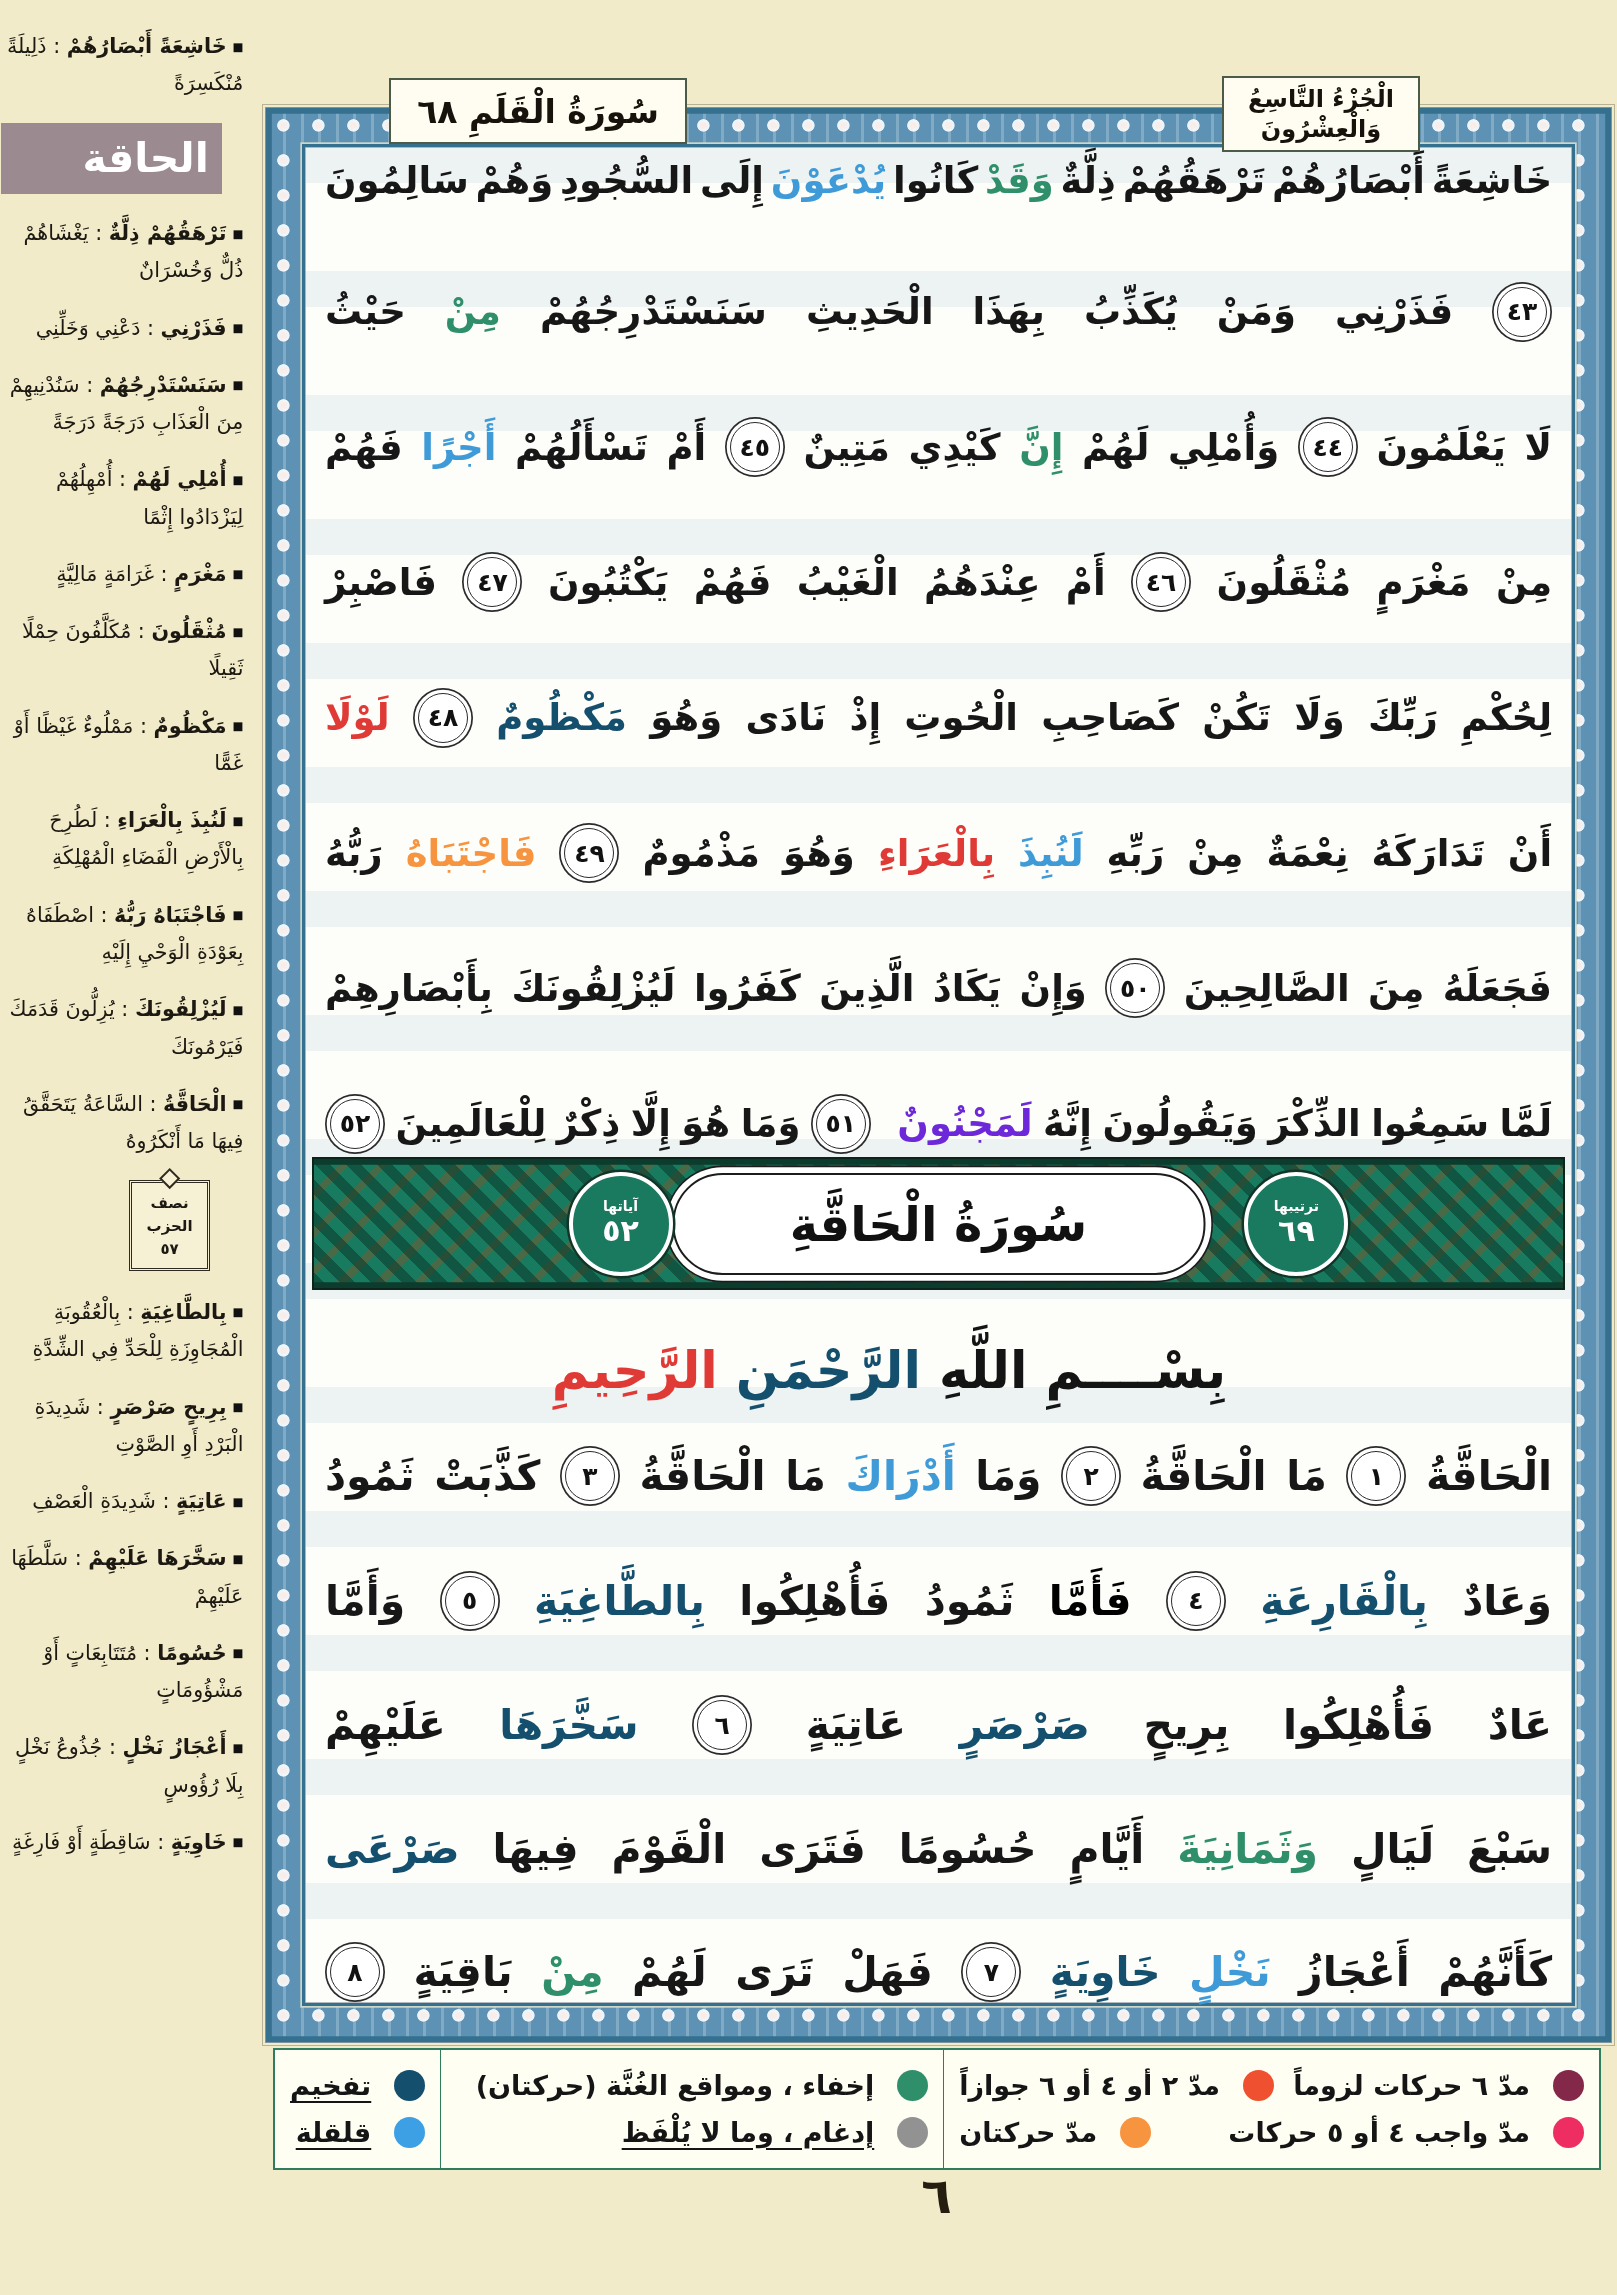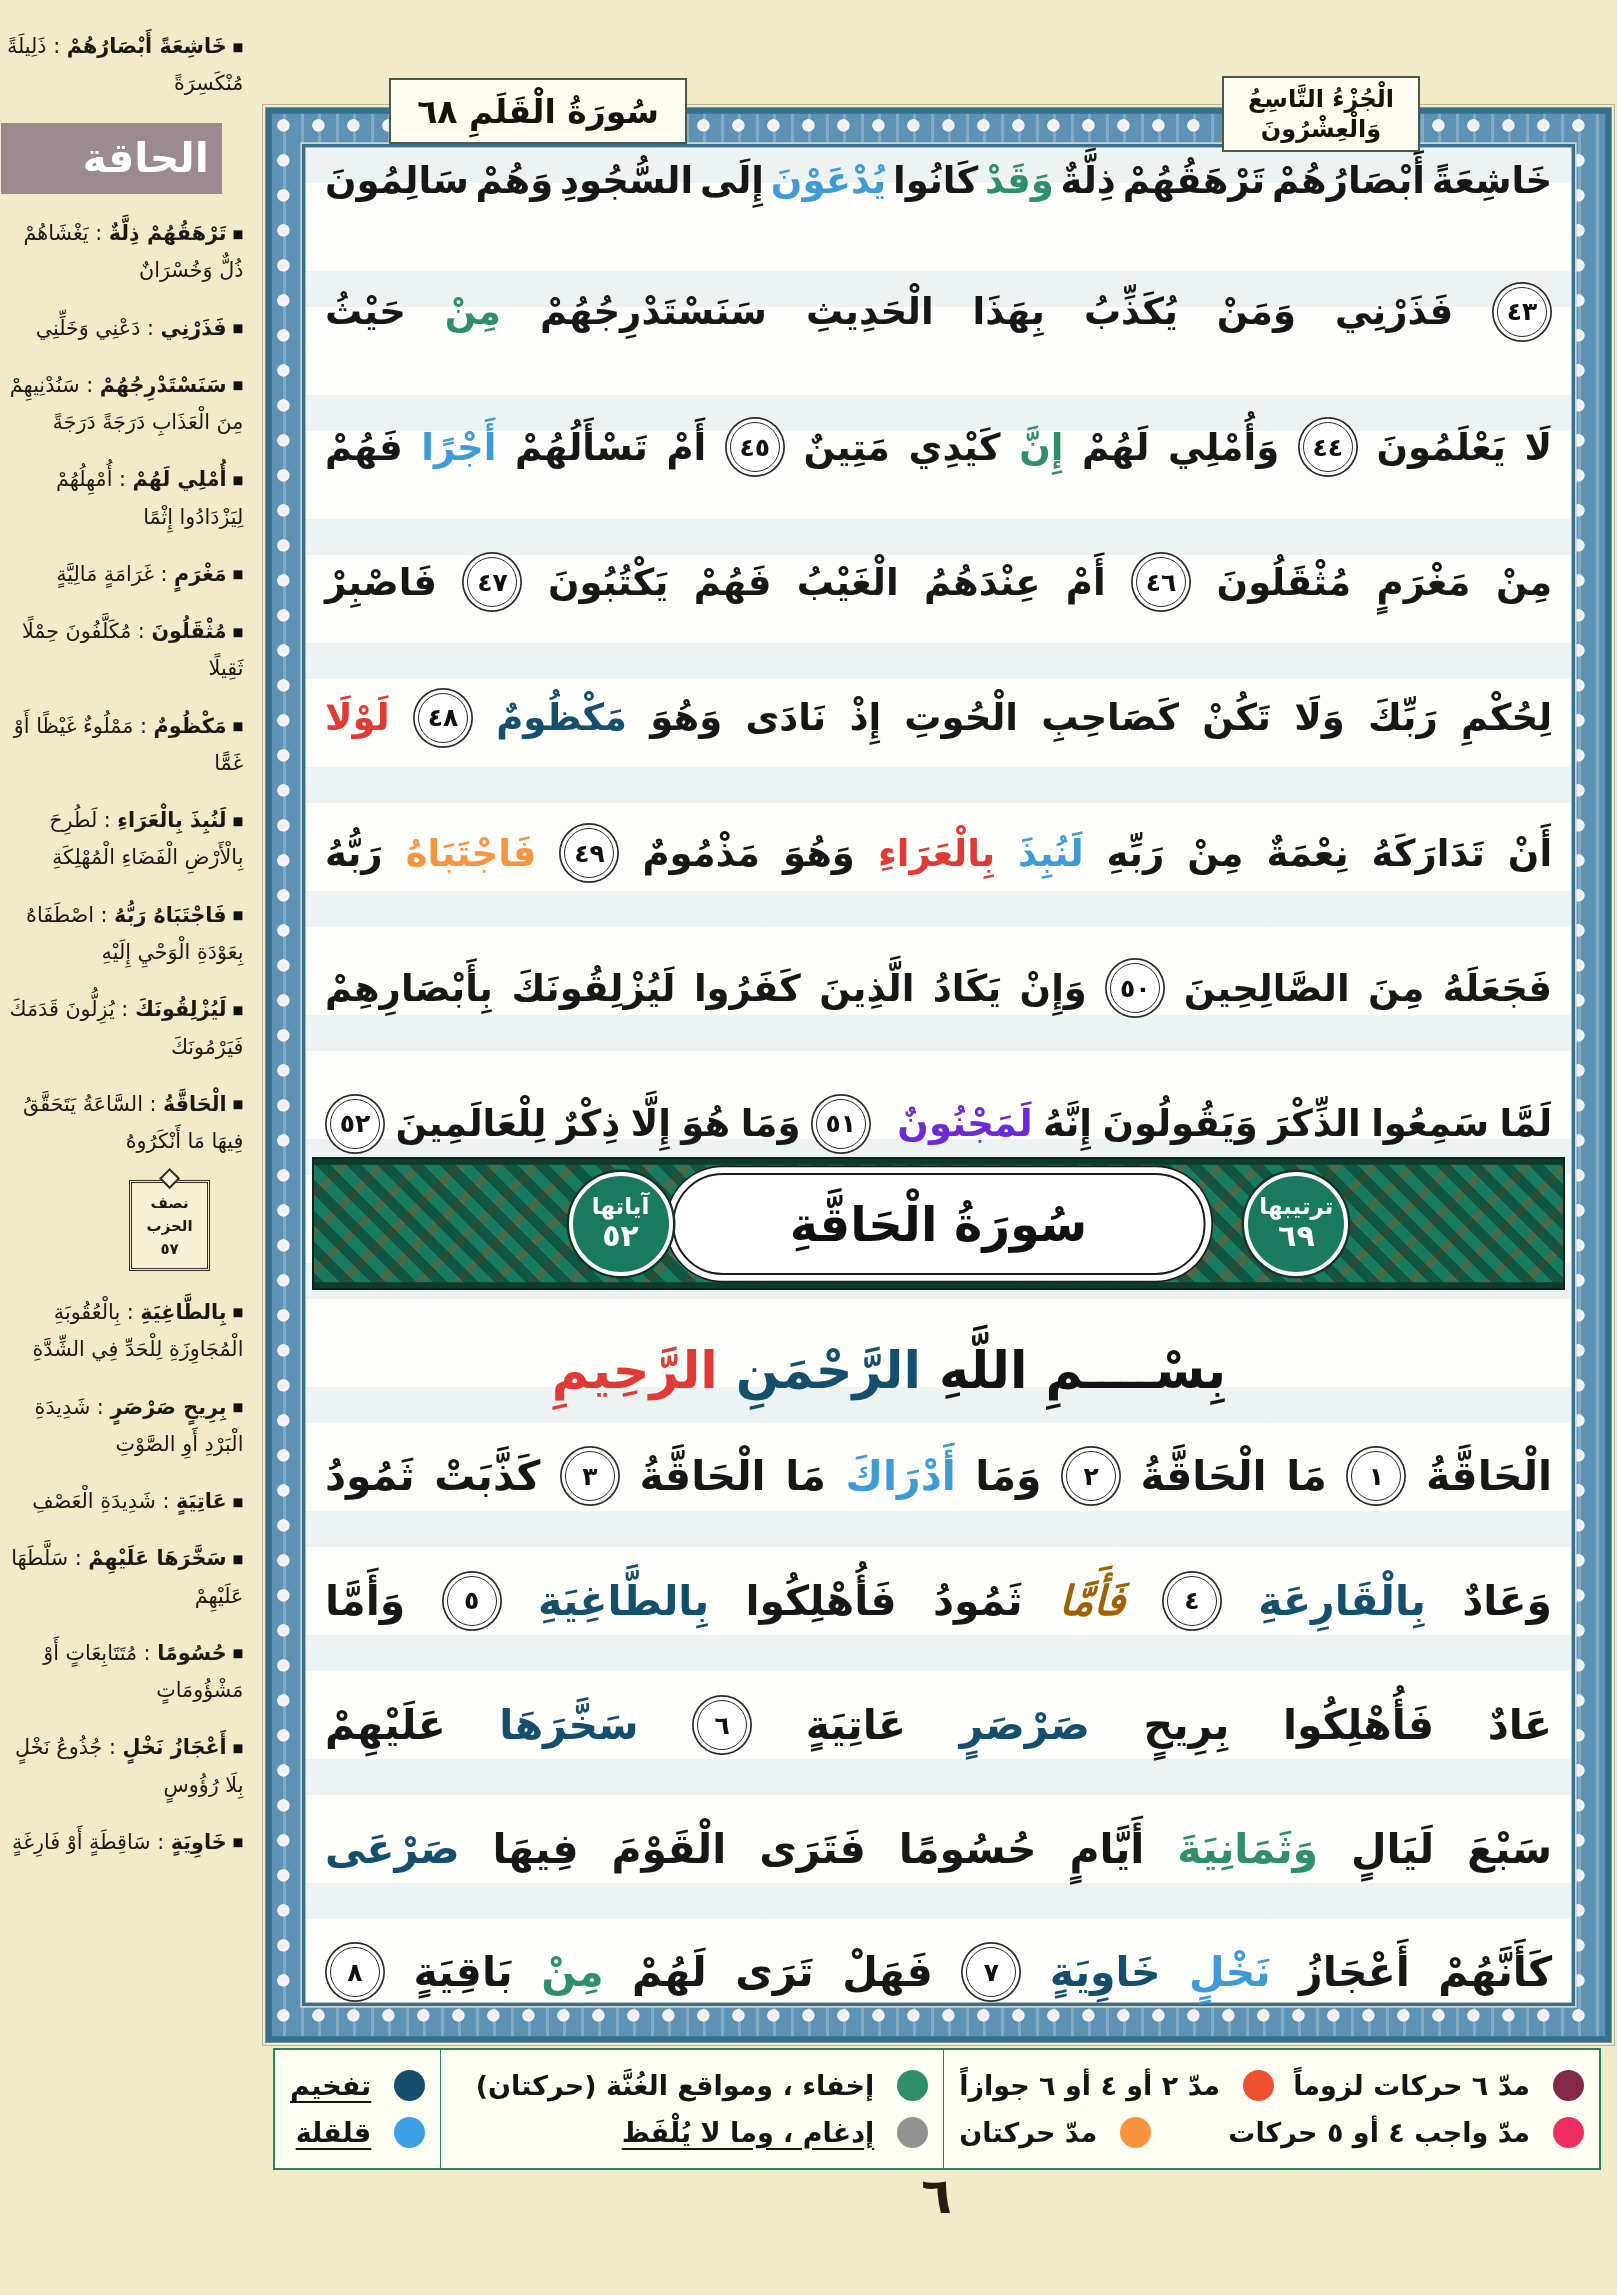--- a/index.html
+++ b/index.html
@@ -93,21 +93,21 @@
     display:flex;align-items:center;justify-content:center;
     font-size:48px;font-weight:bold;color:#111;
   }
   .bcircle{
     position:absolute;top:50%;transform:translateY(-50%);
     width:96px;height:96px;border-radius:50%;background:#1a7a5f;
     border:4.1px solid #fff;box-shadow:0 0 0 2.5px #123528;
     display:flex;flex-direction:column;align-items:center;justify-content:center;
     color:#fff;line-height:1.15;
   }
-  .bcircle .blab{font-size:23px;font-weight:bold;}
+  .bcircle .blab{font-size:14px;font-weight:bold;}
   .bcircle .bval{font-size:30px;font-weight:bold;}
   .bcircle.order{right:215px;}
   .bcircle.ayat{left:255px;}
   
   .bismillah{
     position:absolute;left:0;right:99px;top:1151px;height:145px;
     display:flex;direction:rtl;align-items:center;justify-content:center;gap:18px;
     font-size:51px;font-weight:bold;color:#141414;
   }
   
@@ -316,21 +316,21 @@
           <span class="w">مَا</span>
           <span class="w">الْحَاقَّةُ</span>
           <span class="vmark">٣</span>
           <span class="w">كَذَّبَتْ</span>
           <span class="w">ثَمُودُ</span>
         </div>
         <div class="qline">
           <span class="w">وَعَادٌ</span>
           <span class="w" style="color: rgb(20, 80, 110);">بِالْقَارِعَةِ</span>
           <span class="vmark">٤</span>
-          <span class="w" style="color: #a16207; font-style: italic;">فَأَمَّا</span>
+          <span class="w" style="color: #000000;">فَأَمَّا</span>
           <span class="w">ثَمُودُ</span>
           <span class="w">فَأُهْلِكُوا</span>
           <span class="w" style="color: rgb(20, 80, 110);">بِالطَّاغِيَةِ</span>
           <span class="vmark">٥</span>
           <span class="w">وَأَمَّا</span>
         </div>
         <div class="qline">
           <span class="w">عَادٌ</span>
           <span class="w">فَأُهْلِكُوا</span>
           <span class="w">بِرِيحٍ</span>

